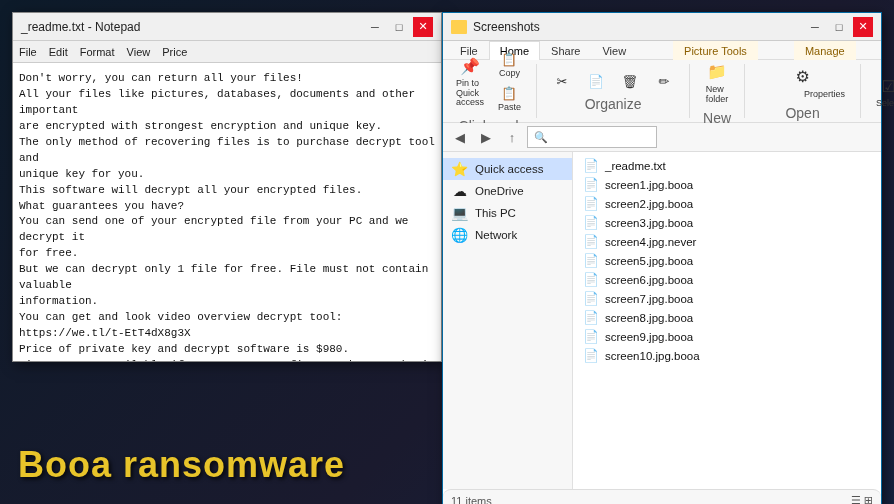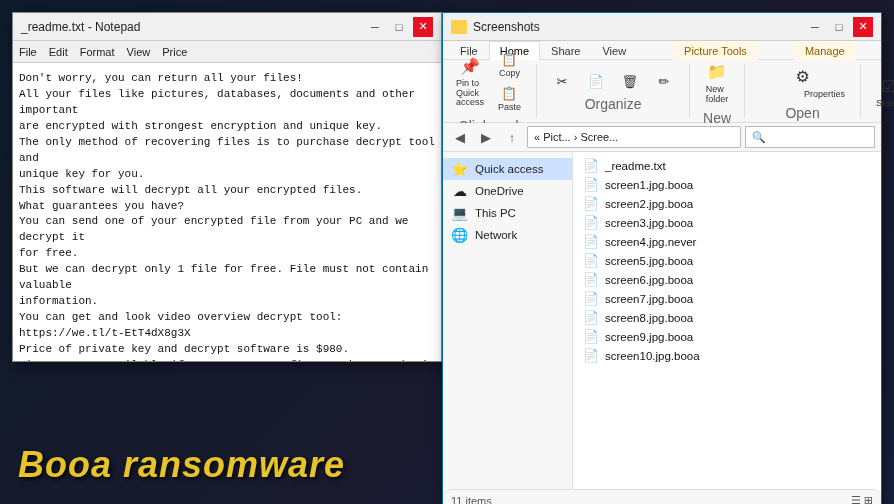--- a/index.html
+++ b/index.html
@@ -19,21 +19,20 @@
       background: linear-gradient(135deg, #0d1b2a 0%, #1a1a2e 60%, #16213e 100%);
     }
 
     
     .bottom-title {
       position: absolute;
       bottom: 18px;
       left: 18px;
       font-size: 36px;
       font-weight: 900;
-      font-style: italic;
       color: #e8c42a;
       text-shadow: 2px 2px 4px rgba(0,0,0,0.8);
       letter-spacing: 1px;
     }
 
     
     .watermark {
       position: absolute;
       bottom: 0;
       right: 12px;
@@ -528,21 +527,20 @@
           </div>
         </div>
       </div>
     </div>
   </div>
 
   <div class="address-bar">
     <button class="nav-btn">◀</button>
     <button class="nav-btn">▶</button>
     <button class="nav-btn">↑</button>
-    <div class="address-path">« Pict... › Scree...</div>
     <div class="search-box">
       <span>🔍</span>
     </div>
   </div>
 
   <div class="explorer-main">
 
     <div class="explorer-sidebar">
       <div class="nav-item active">
         <span class="nav-icon">⭐</span>

